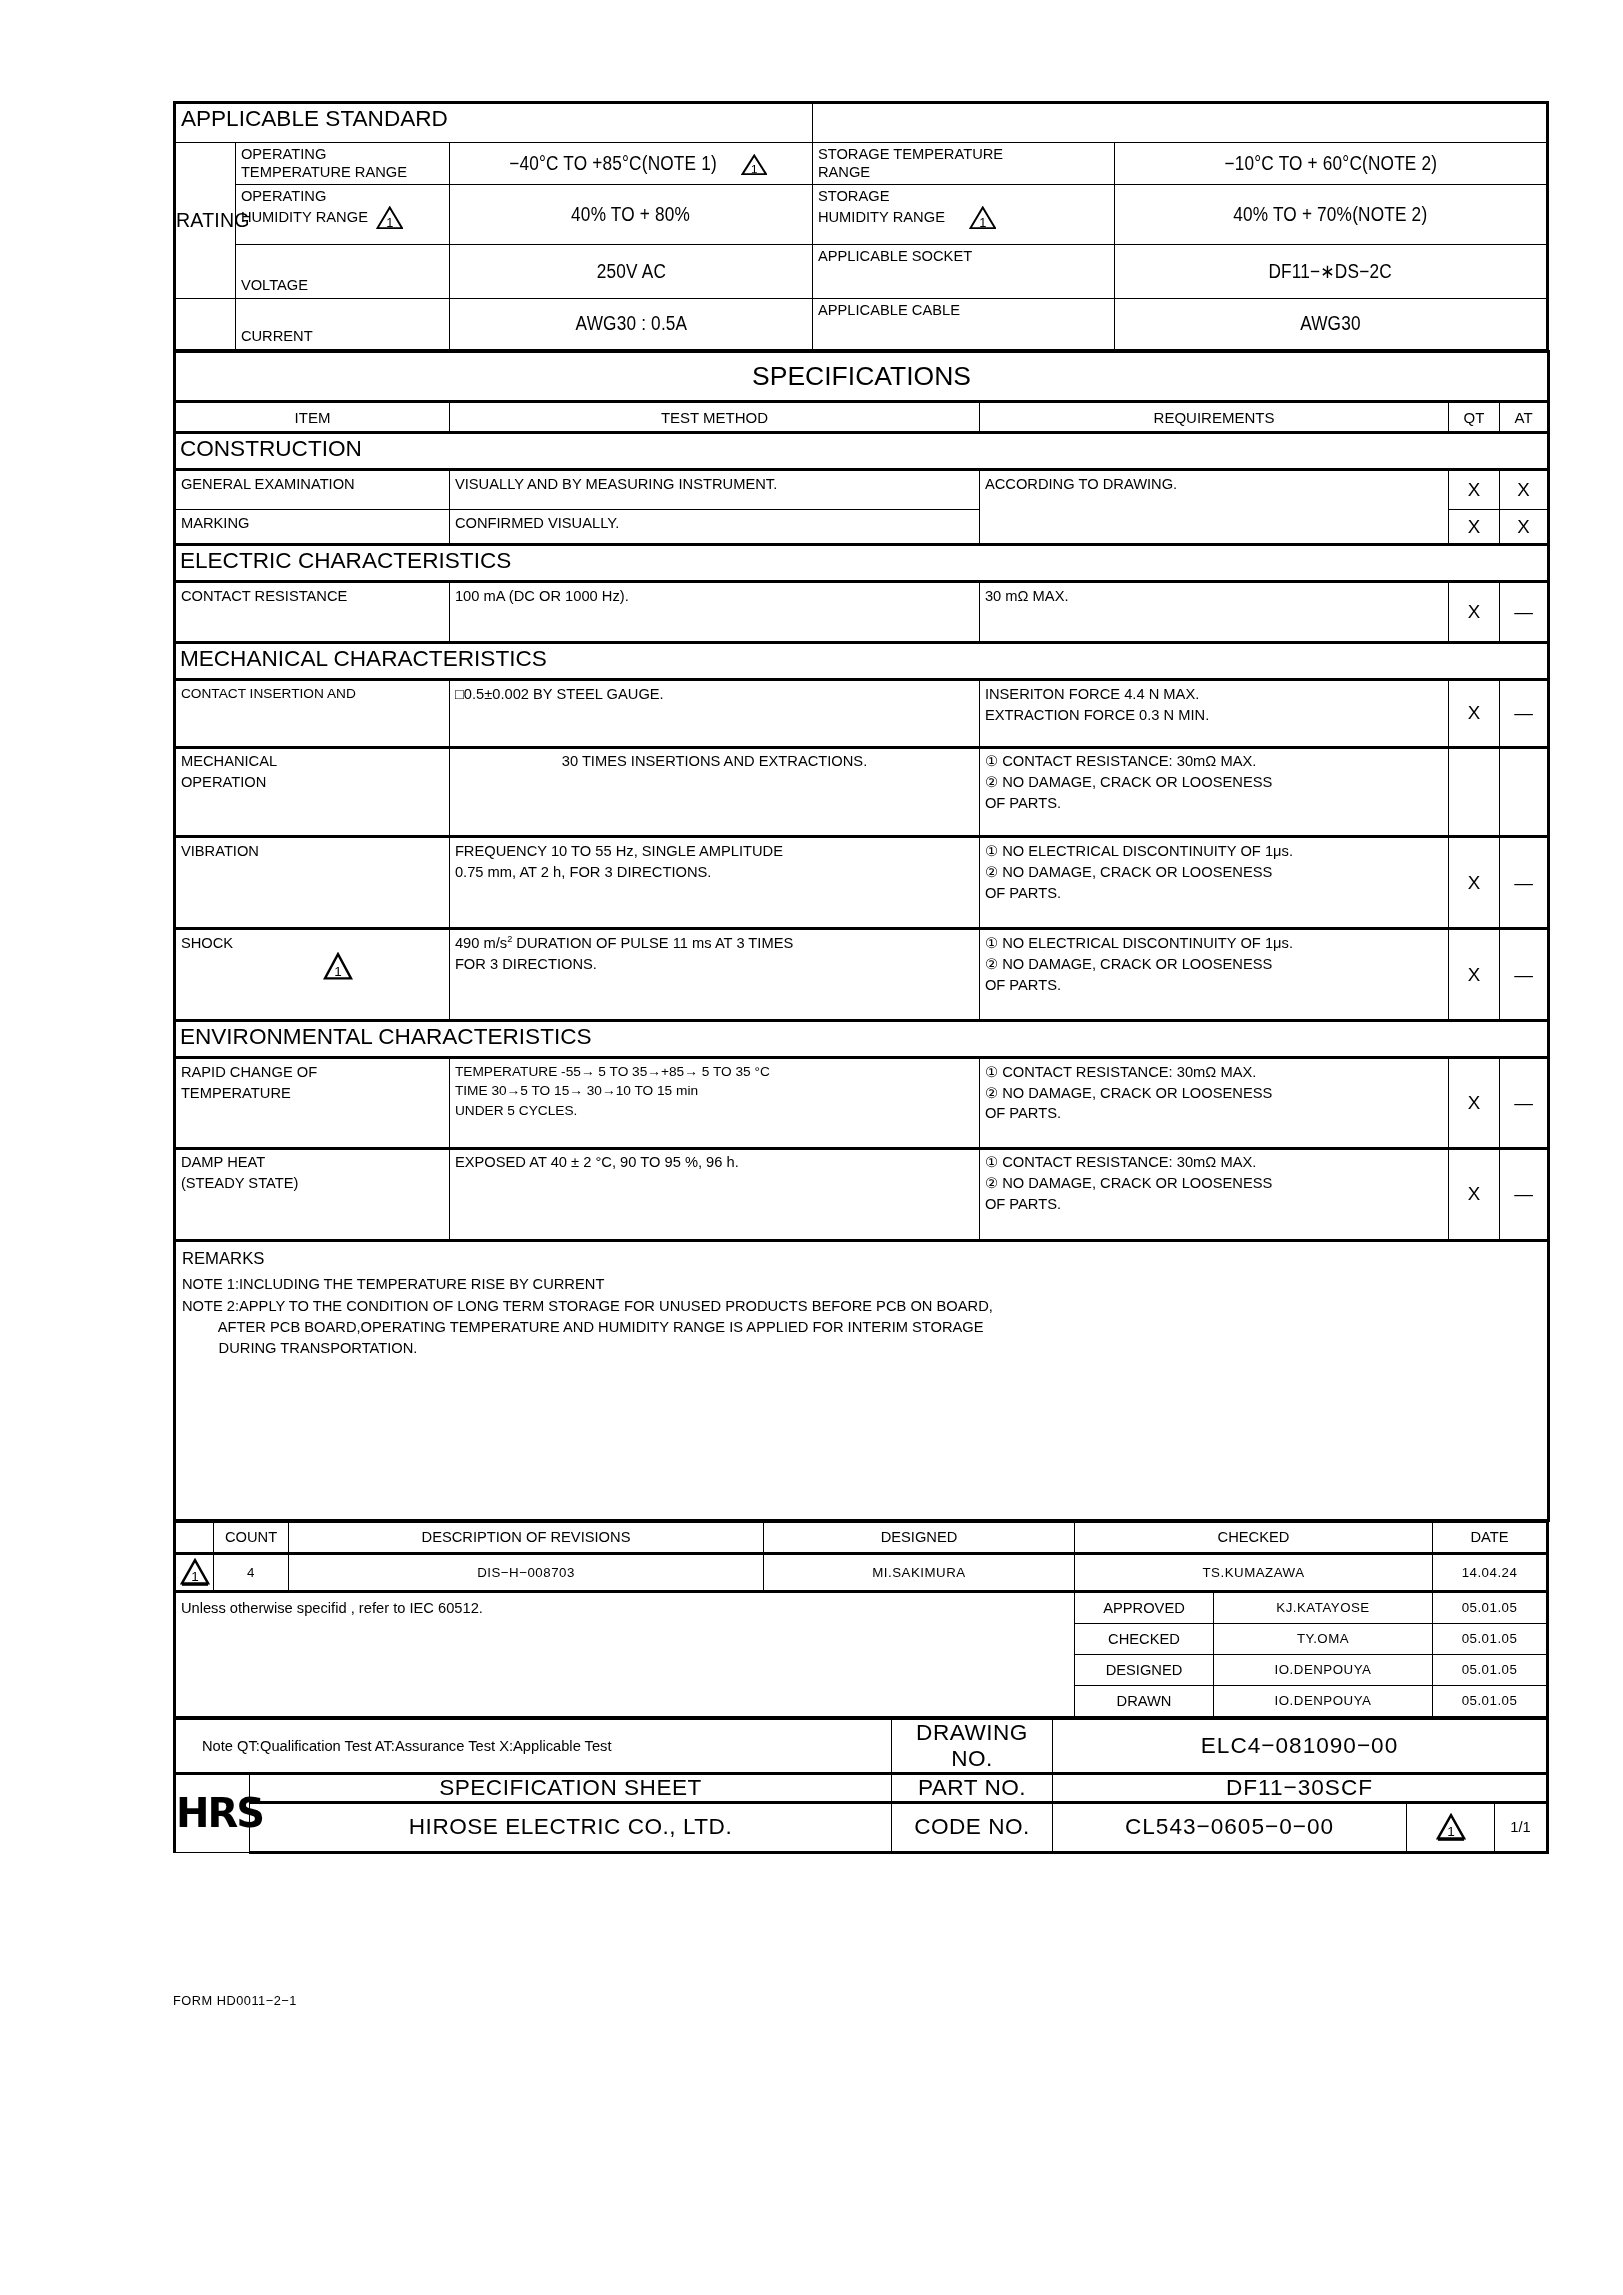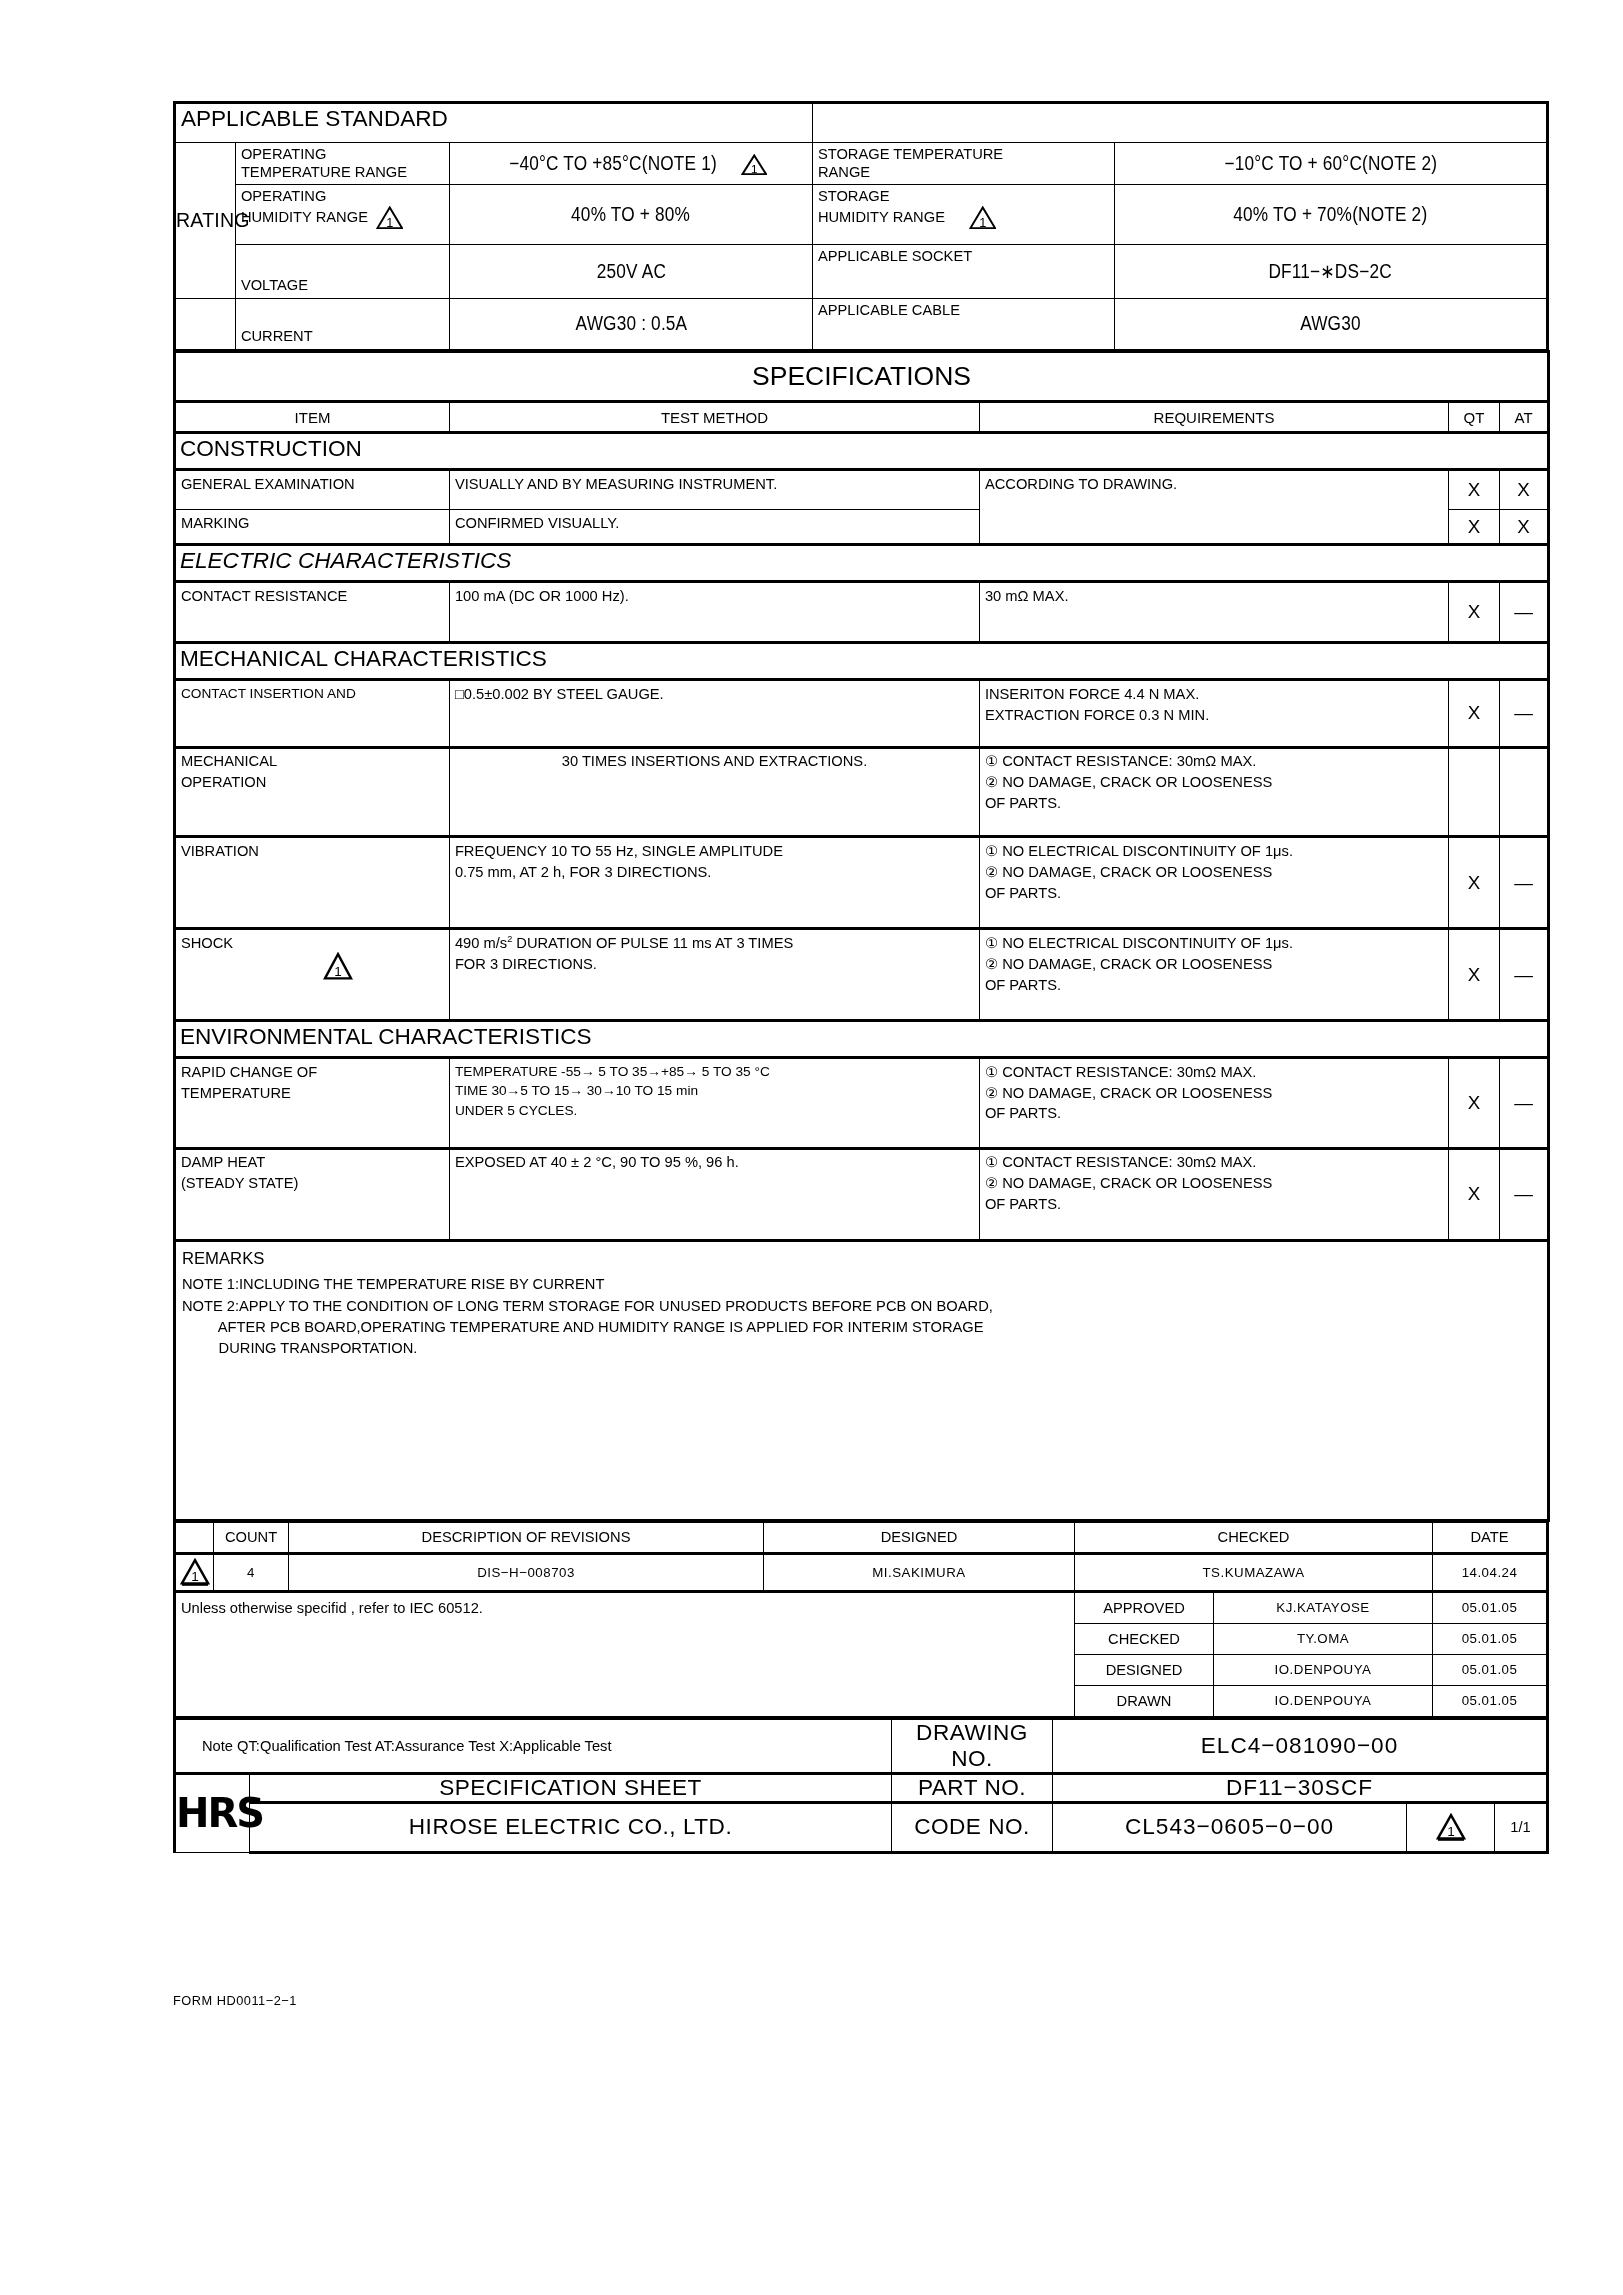--- a/index.html
+++ b/index.html
@@ -188,21 +188,21 @@
         <td class="thick-t thick-r ctr vmid t-x">X</td>
       </tr>
       <tr>
         <td class="thick-l pad t-cell" style="height:27.5px;">MARKING</td>
         <td class="pad t-cell">CONFIRMED VISUALLY.</td>
         <td class="ctr vmid t-x">X</td>
         <td class="thick-r ctr vmid t-x">X</td>
       </tr>
 
       <tr>
-        <td colspan="5" class="thick-t thick-l thick-r secthead" style="height:27px;font-style:italic;">ELECTRIC CHARACTERISTICS</td>
+        <td colspan="5" class="thick-t thick-l thick-r secthead" style="height:27px;">ELECTRIC CHARACTERISTICS</td>
       </tr>
       <tr>
         <td class="thick-t thick-l pad t-cell" style="height:52px;">CONTACT RESISTANCE</td>
         <td class="thick-t pad t-cell">100 mA (DC OR 1000 Hz).</td>
         <td class="thick-t pad t-cell">30 mΩ MAX.</td>
         <td class="thick-t ctr vmid t-x">X</td>
         <td class="thick-t thick-r ctr vmid t-x">—</td>
       </tr>
 
       <tr>

